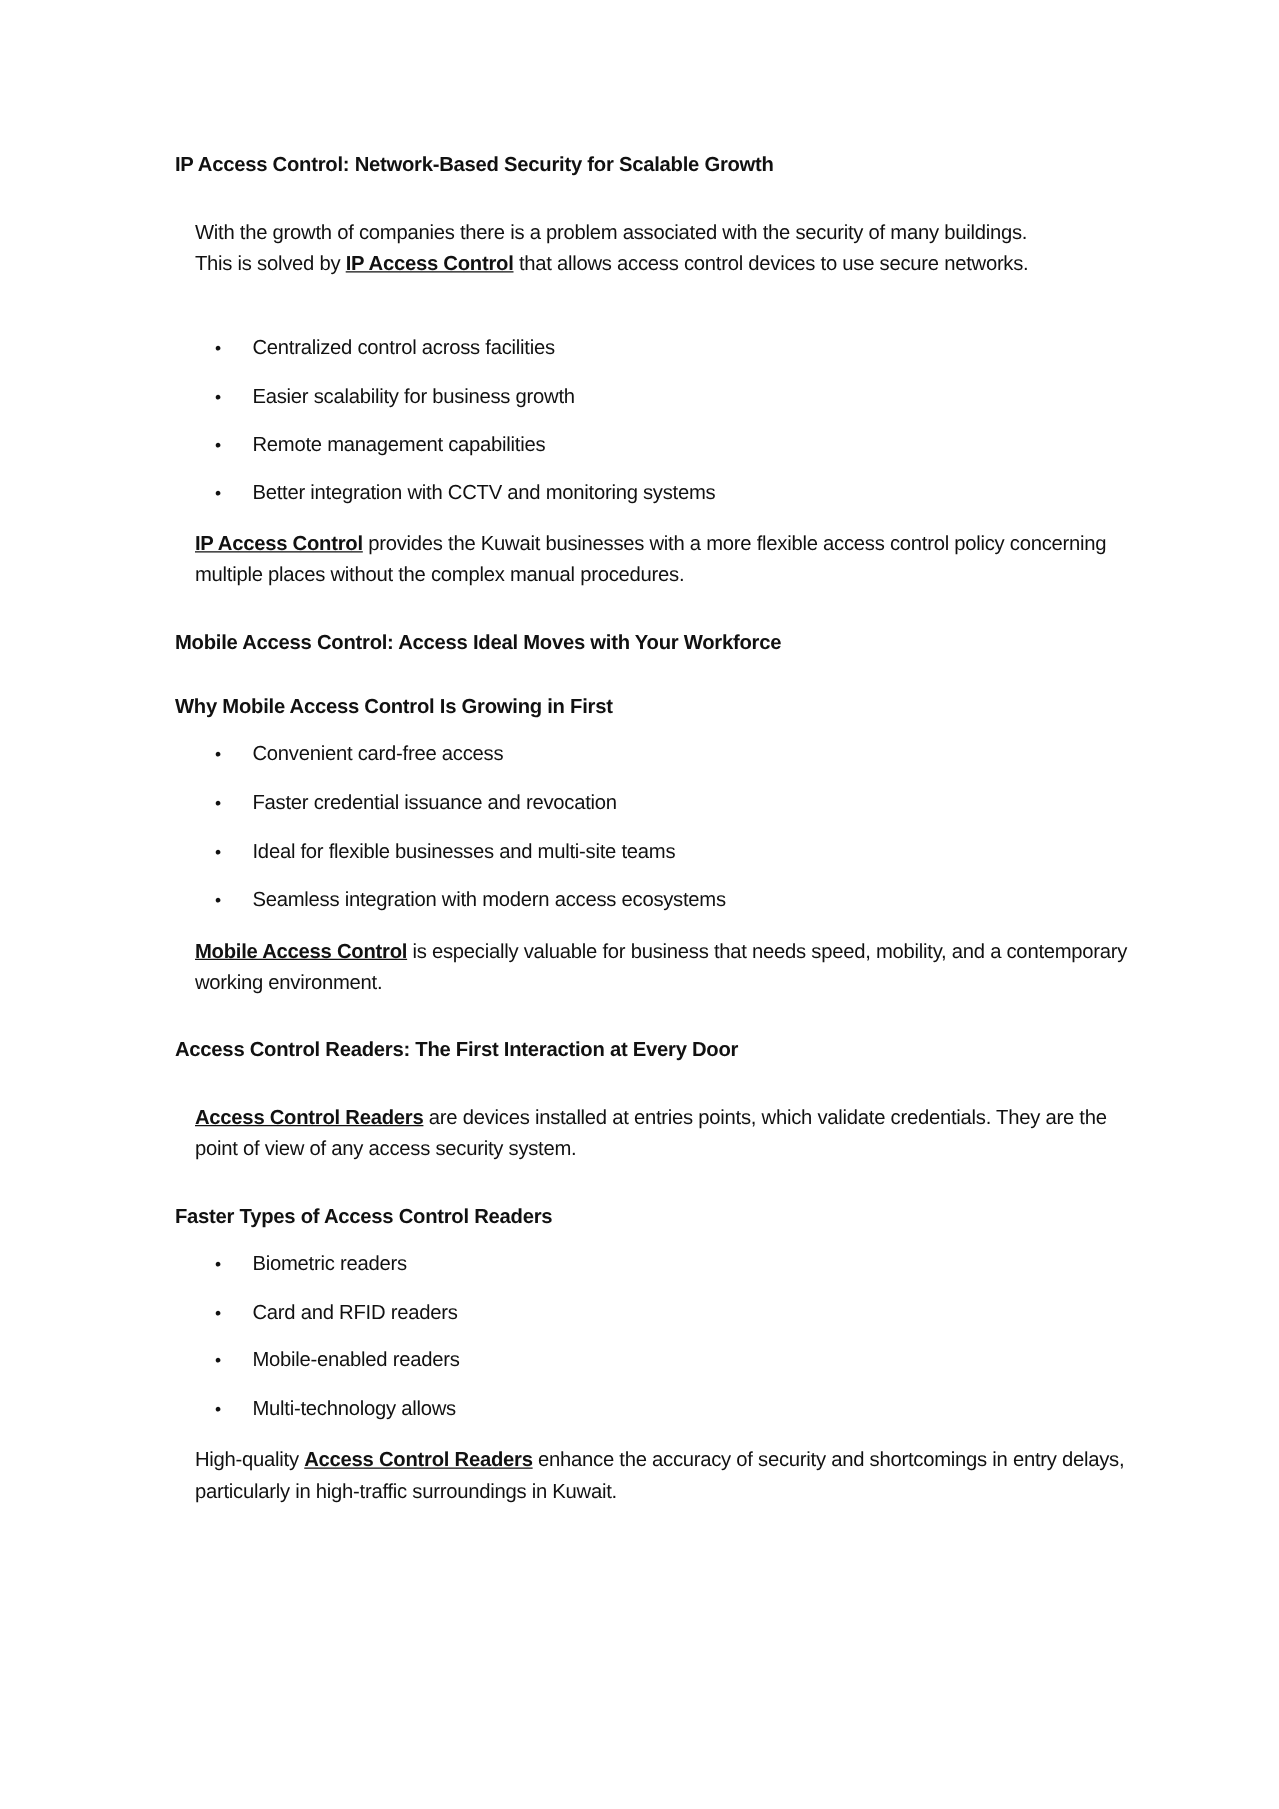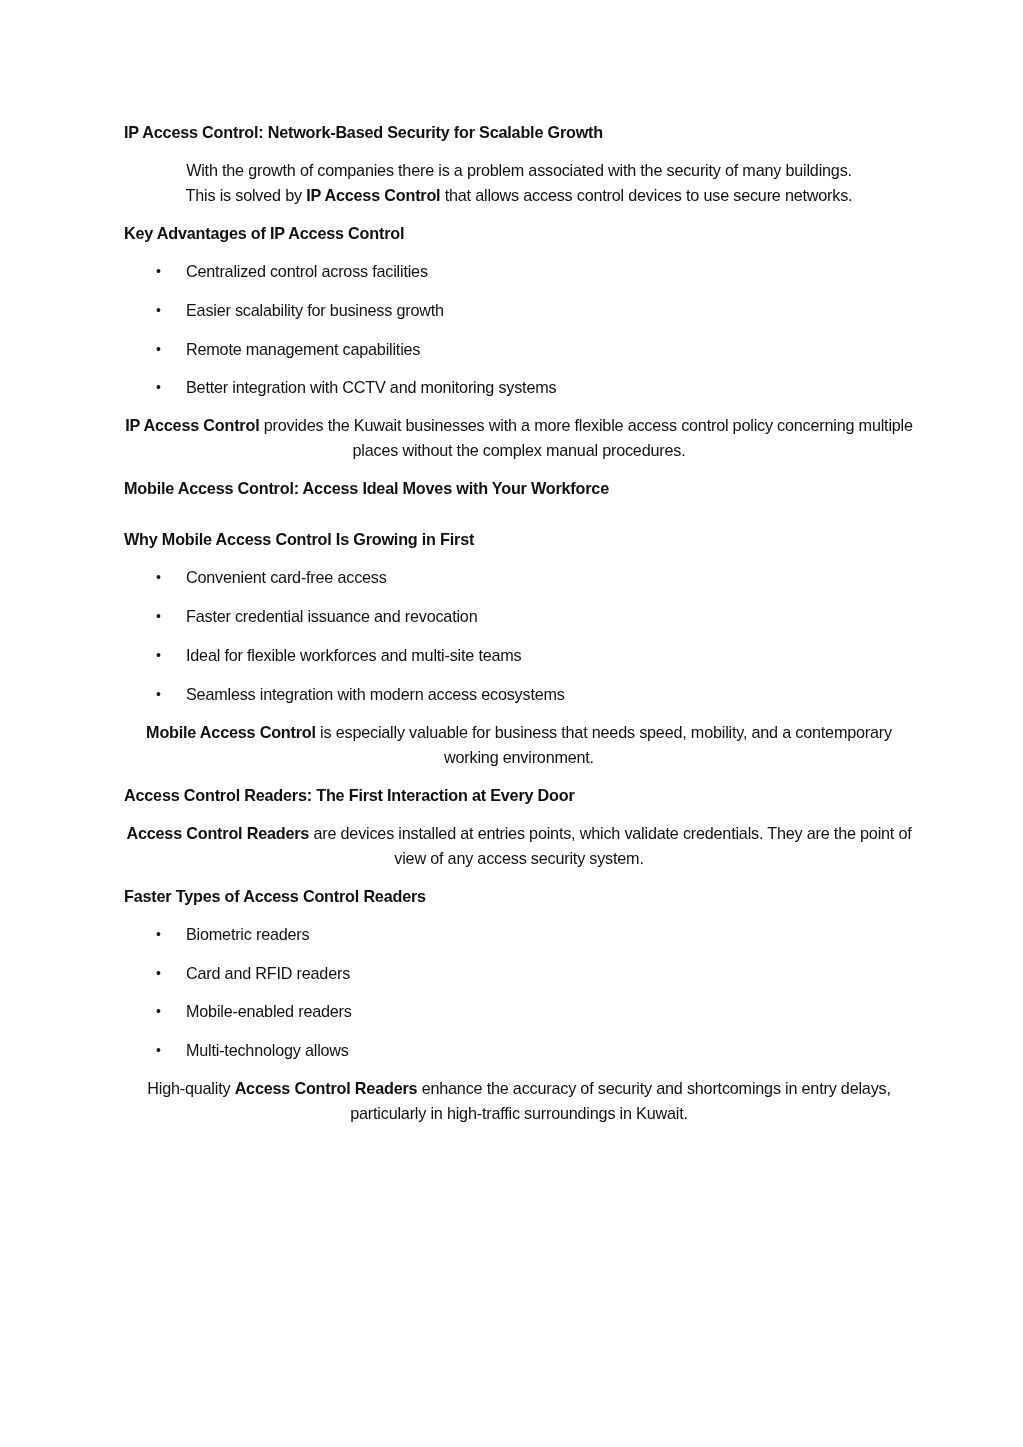--- a/index.html
+++ b/index.html
@@ -1,60 +1,59 @@
 <!DOCTYPE html>
 <html><head>
 <meta charset="utf-8">
 <style>
   html, body { margin: 0; padding: 0; background: #ffffff; }
   body { width: 1023px; height: 1447px; position: relative; overflow: hidden;
          font-family: "Liberation Sans", sans-serif; color: #111111; }
-  .page { position: absolute; left: 124px; top: 120px; width: 790px; font-size: 16.2px; letter-spacing: -0.2px; }
+  .page { position: absolute; left: 140px; top: 120px; width: 790px; font-size: 16.2px; letter-spacing: -0.2px; }
   .h { font-weight: bold; margin: 0; line-height: 25px; }
-  .p { margin: 0; line-height: 25px; text-align: center; }
+  .p { margin: 16px; line-height: 25px; }
   .gap1 { height: 13px; }
   ul { list-style: none; margin: 0; padding: 0; }
   li { position: relative; padding-left: 62px; line-height: 25px; margin-bottom: 13.8px; }
   li:last-child { margin-bottom: 13px; }
   li .bullet { position: absolute; left: 32px; top: 0; font-size: 14px; }
-  b { font-weight: bold; }
+  b { font-weight: bold; text-decoration: underline; }
   a.link { color: #1f6fbf; font-weight: bold; text-decoration: underline; }
 </style>
 </head>
 <body>
 
 <div class="page">
 
   <p class="h">IP Access Control: Network-Based Security for Scalable Growth</p>
   <div class="gap1"></div>
   <p class="p">
     <span>With the growth of companies there is a problem associated with the security of many buildings.</span><br>
     <span>This is solved by </span><b>IP Access Control</b><span> that allows access control devices to use secure networks.</span>
   </p>
   <div class="gap1"></div>
-  <p class="h">Key Advantages of IP Access Control</p>
   <div class="gap1"></div>
   <ul>
     <li><span class="bullet">•</span><span>Centralized control across facilities</span></li>
     <li><span class="bullet">•</span><span>Easier scalability for business growth</span></li>
     <li><span class="bullet">•</span><span>Remote management capabilities</span></li>
     <li><span class="bullet">•</span><span>Better integration with CCTV and monitoring systems</span></li>
   </ul>
   <p class="p"><b>IP Access Control</b><span> provides the Kuwait businesses with a more flexible access control policy concerning multiple places without the complex manual procedures.</span></p>
   <div class="gap1"></div>
 
   <p class="h">Mobile Access Control: Access Ideal Moves with Your Workforce</p>
   <div class="gap1"></div>
   <div class="gap1"></div>
   <p class="h">Why Mobile Access Control Is Growing in First</p>
   <div class="gap1"></div>
   <ul>
     <li><span class="bullet">•</span><span>Convenient card-free access</span></li>
     <li><span class="bullet">•</span><span>Faster credential issuance and revocation</span></li>
-    <li><span class="bullet">•</span><span>Ideal for flexible workforces and multi-site teams</span></li>
+    <li><span class="bullet">•</span><span>Ideal for flexible businesses and multi-site teams</span></li>
     <li><span class="bullet">•</span><span>Seamless integration with modern access ecosystems</span></li>
   </ul>
   <p class="p"><b>Mobile Access Control</b><span> is especially valuable for business that needs speed, mobility, and a contemporary working environment.</span></p>
   <div class="gap1"></div>
 
   <p class="h">Access Control Readers: The First Interaction at Every Door</p>
   <div class="gap1"></div>
   <p class="p"><b>Access Control Readers</b><span> are devices installed at entries points, which validate credentials. They are the point of view of any access security system.</span></p>
   <div class="gap1"></div>
   <p class="h">Faster Types of Access Control Readers</p>

